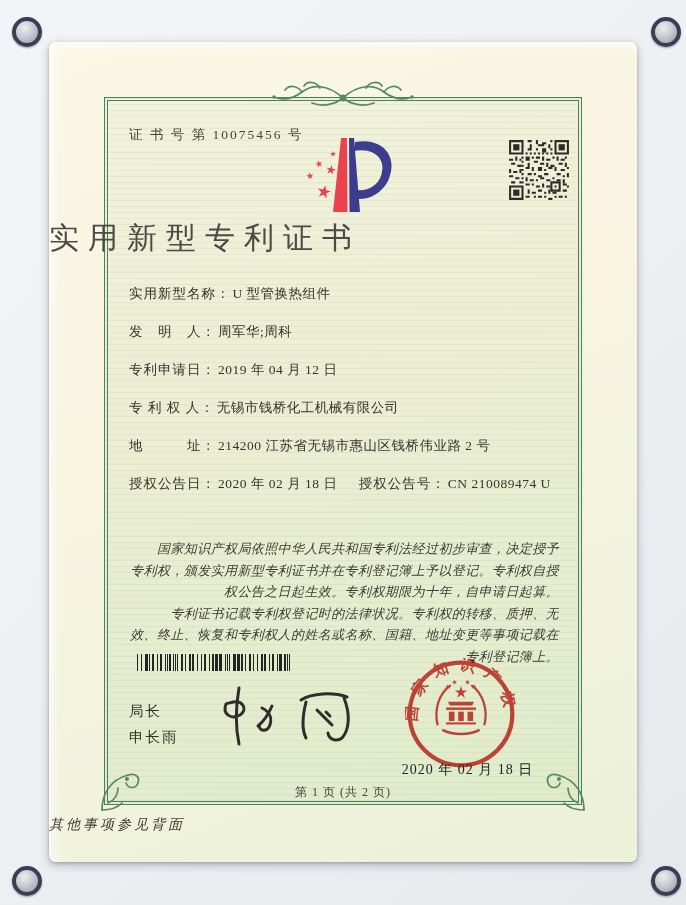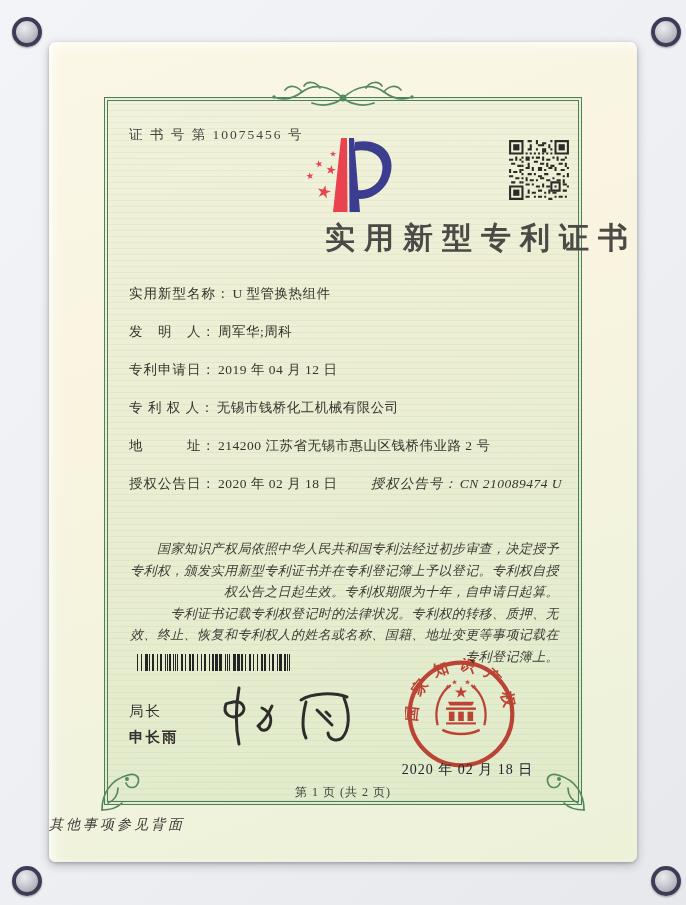--- a/index.html
+++ b/index.html
@@ -15,32 +15,32 @@
     box-shadow:0 3px 10px rgba(40,45,60,.30),0 1px 3px rgba(40,45,60,.25), inset 10px 0 14px -8px rgba(255,255,255,.95), inset 0 10px 14px -8px rgba(255,255,255,.9);}
   .frame{position:absolute;left:55px;top:55px;width:476px;height:706px;border:1.5px solid #4a7f58;
     background:repeating-linear-gradient(180deg,rgba(120,170,110,.10) 0 1px,rgba(120,170,110,0) 1px 6px),linear-gradient(rgba(196,219,166,.16),rgba(186,214,156,.26));}
   .frame-inner{position:absolute;left:2px;top:2px;right:2px;bottom:2px;border:1px solid #4a7f58;}
   .ornament-top{position:absolute;left:50%;top:-19px;transform:translateX(-50%);}
   .ornament-bl{position:absolute;left:-8px;bottom:-10px;}
   .ornament-br{position:absolute;right:-8px;bottom:-10px;transform:scaleX(-1);}
   .cert-number{position:absolute;left:80px;top:84px;font-size:13.5px;letter-spacing:2px;color:#45433e;}
   .logo{position:absolute;left:232px;top:90px;}
   .qr{position:absolute;left:458px;top:96px;}
-  .title{position:absolute;left:0;top:176px;width:100%;text-align:right;font-size:30px;letter-spacing:9px;color:#4b4a47;font-weight:700;}
+  .title{position:absolute;left:0;top:176px;width:100%;text-align:left;font-size:30px;letter-spacing:9px;color:#4b4a47;font-weight:400;}
   .fields{position:absolute;left:80px;top:243px;width:440px;}
   .frow{height:38px;font-size:13.5px;color:#36342e;white-space:nowrap;}
   .frow .lab{letter-spacing:1px;text-align:center;}
   .frow .val{margin-left:2px;letter-spacing:.5px;}
-  .pair2{margin-left:30px;font-style:italic;}
+  .pair2{margin-left:18px;}
   .body-text{position:absolute;left:80px;top:496px;width:430px;font-size:13px;line-height:21.5px;color:#3e3b35;font-style:italic;text-align:right;}
   .body-text p{margin:0;text-indent:2em;letter-spacing:.4px;}
   .barcode{position:absolute;left:88px;top:612px;width:153px;height:17px;
     background:repeating-linear-gradient(90deg,#242422 0 1.5px,transparent 1.5px 4px),repeating-linear-gradient(90deg,#242422 0 1px,transparent 1px 7.5px),repeating-linear-gradient(90deg,transparent 0 9px,#242422 9px 11px,transparent 11px 23px);}
   .issuer{position:absolute;left:80px;top:660px;font-size:14.5px;color:#33312c;letter-spacing:2px;}
-  .issuer .name{margin-top:7px;font-weight:bold;}
+  .issuer .name{margin-top:7px;}
   .signature{position:absolute;left:160px;top:643px;}
   .seal{position:absolute;left:356px;top:616px;width:112px;height:112px;mix-blend-mode:multiply;opacity:.95;}
   .seal-date{position:absolute;left:346px;top:719px;width:145px;text-align:center;font-size:14px;letter-spacing:1px;color:#23232c;font-weight:500;}
   .page-info{position:absolute;left:0;top:742px;width:100%;text-align:center;font-size:12px;letter-spacing:1px;color:#43413c;}
   .footer-note{position:absolute;left:0;top:774px;width:100%;font-size:14px;letter-spacing:3px;color:#3c3a34;font-style:italic;}
 </style>
 </head>
 <body>
 
 <div class="board">

